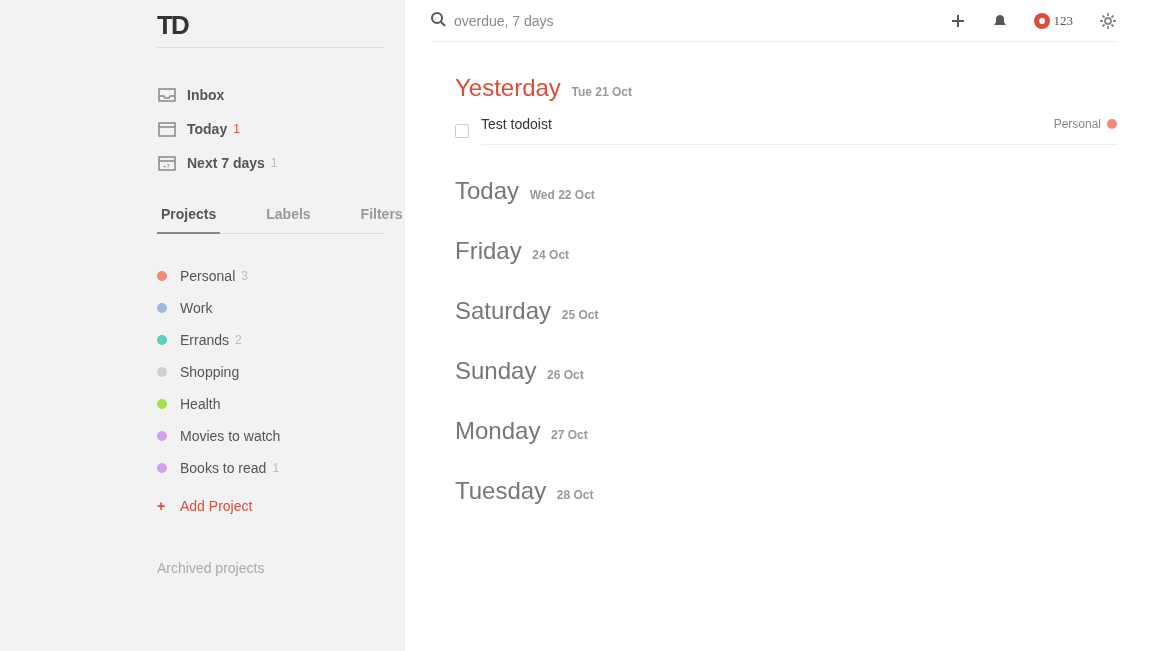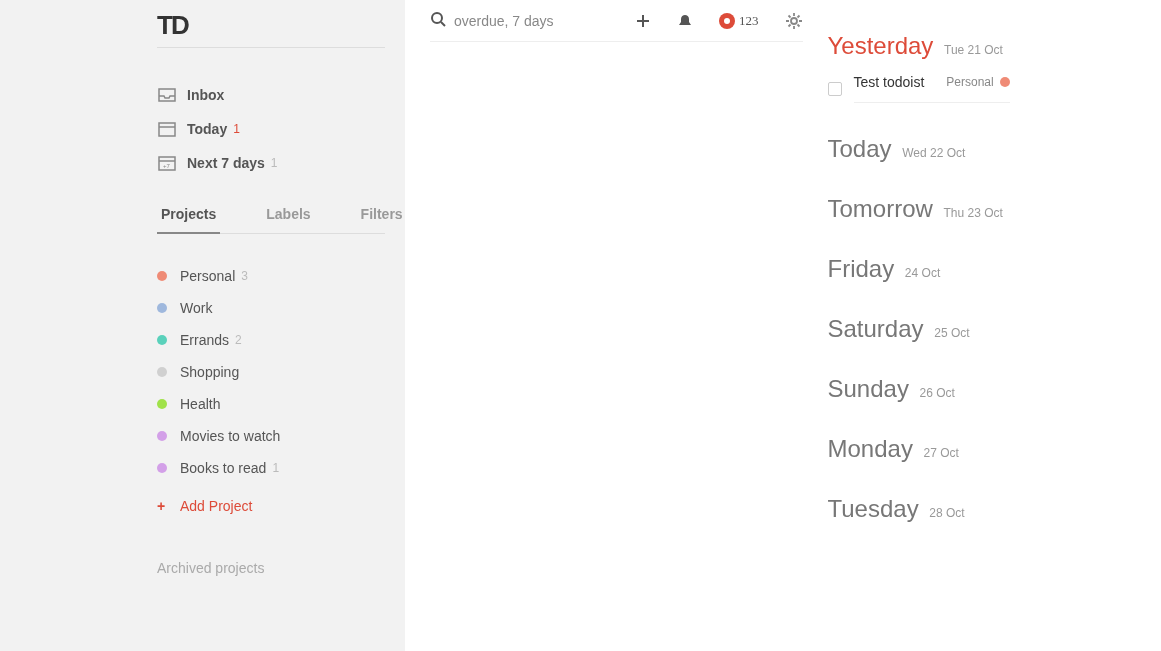--- a/index.html
+++ b/index.html
@@ -111,21 +111,21 @@
       color: #aaa;
       font-size: 14px;
       cursor: pointer;
     }
 
     .main {
       flex: 1;
       background: #fff;
       padding: 0 44px 0 25px;
       display: flex;
-      flex-direction: row;
+      flex-direction: column;
     }
     .topbar {
       display: flex;
       align-items: center;
       height: 42px;
       border-bottom: 1px solid #eee;
     }
     .search-icon { color: #555; margin-right: 8px; }
     .search-input {
       flex: 1;
@@ -179,21 +179,21 @@
     }
     .day-title {
       font-size: 24px;
       font-weight: 400;
       color: #777;
     }
     .date-sub {
       font-size: 12px;
       color: #999;
       margin-left: 4px;
-      font-weight: 400;
+      font-weight: 700;
     }
     .checkbox {
       width: 14px;
       height: 14px;
       border: 1px solid #ccc;
       border-radius: 2px;
       margin-right: 12px;
       cursor: pointer;
       flex-shrink: 0;
     }
@@ -352,23 +352,20 @@
                 <span>Personal</span>
                 <span class="dot-sm" style="width: 10px; height: 10px; border-radius: 50%; background: rgb(239, 139, 118);"></span>
               </span>
             </div>
           </div>
         </div>
         <div class="day-block">
           <div><span class="day-title">Today </span><span class="date-sub">Wed 22 Oct</span></div>
         </div>
         <div class="day-block">
-          <div><span class="day-title">Tomorrow </span><span class="date-sub">Thu 23 Oct</span></div>
-        </div>
-        <div class="day-block">
           <div><span class="day-title">Friday </span><span class="date-sub">24 Oct</span></div>
         </div>
         <div class="day-block">
           <div><span class="day-title">Saturday </span><span class="date-sub">25 Oct</span></div>
         </div>
         <div class="day-block">
           <div><span class="day-title">Sunday </span><span class="date-sub">26 Oct</span></div>
         </div>
         <div class="day-block">
           <div><span class="day-title">Monday </span><span class="date-sub">27 Oct</span></div>

